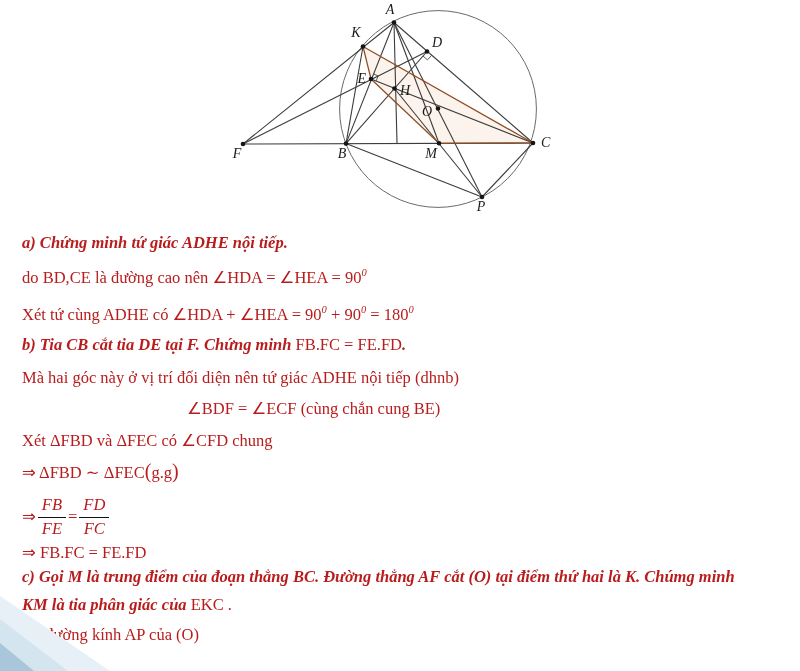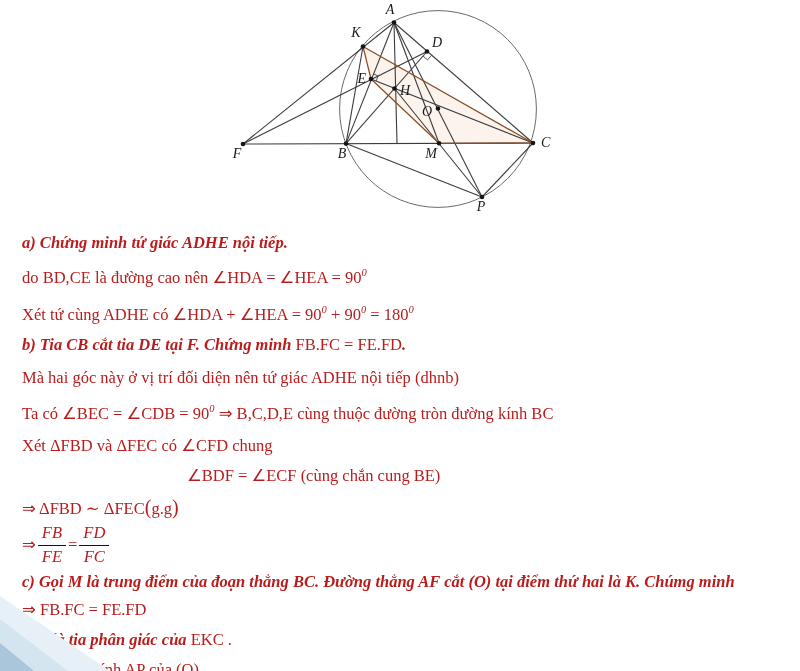--- a/index.html
+++ b/index.html
@@ -98,37 +98,36 @@
       <text x="481" y="211" text-anchor="middle" fill="#1a1a1a" font-size="14" font-style="italic" font-family="&quot;Liberation Serif&quot;, serif">P</text>
     </svg>
 </div>
 
 <div id="solution">
     <div class="ln ln-h"><span class="seg-bi">a) Chứng minh tứ giác ADHE nội tiếp.</span></div>
     <div class="ln ln-b"><span class="seg-r">do </span><span class="seg-i">BD,CE</span><span class="seg-r"> là đường cao nên </span><span class="seg-i">∠HDA = ∠HEA = 90</span><span class="seg-su">0</span></div>
     <div class="ln ln-b"><span class="seg-r">Xét tứ cùng ADHE có </span><span class="seg-i">∠HDA + ∠HEA = 90</span><span class="seg-su">0</span><span class="seg-i"> + 90</span><span class="seg-su">0</span><span class="seg-i"> = 180</span><span class="seg-su">0</span></div>
     <div class="ln ln-h"><span class="seg-bi">b) Tia CB cắt tia DE tại F. Chứng minh </span><span class="seg-i">FB.FC = FE.FD</span><span class="seg-bi">.</span></div>
     <div class="ln ln-b"><span class="seg-r">Mà hai góc này ở vị trí đối diện nên tứ giác ADHE nội tiếp (dhnb)</span></div>
-    <div class="ln ln-b"><span class="seg-r">Ta có </span><span class="seg-i">∠BEC = ∠CDB = 90</span><span class="seg-su">0</span><span class="seg-i"> ⇒ B,C,D,E</span><span class="seg-r"> cùng thuộc đường tròn đường kính BC</span></div>
+    <div class="ln ln-c"><span class="seg-i">∠BDF = ∠ECF</span><span class="seg-r"> (cùng chắn cung BE)</span></div>
     <div class="ln ln-b"><span class="seg-r">Xét </span><span class="seg-i">ΔFBD</span><span class="seg-r"> và </span><span class="seg-i">ΔFEC</span><span class="seg-r"> có </span><span class="seg-i">∠CFD</span><span class="seg-r"> chung</span></div>
-    <div class="ln ln-c"><span class="seg-i">∠BDF = ∠ECF</span><span class="seg-r"> (cùng chắn cung BE)</span></div>
     <div class="ln ln-b"><span class="seg-i">⇒ ΔFBD ∼ ΔFEC</span><span class="seg-bp">(</span><span class="seg-i">g.g</span><span class="seg-bp">)</span></div>
     <div class="ln ln-f">
       <span class="seg-i">⇒ </span>
       <span class="frac">
         <span class="num">FB</span>
         <span class="den">FE</span>
       </span>
       <span class="seg-i"> = </span>
       <span class="frac">
         <span class="num">FD</span>
         <span class="den">FC</span>
       </span>
     </div>
+    <div class="ln ln-b"><span class="seg-i">⇒ FB.FC = FE.FD</span></div>
     <div class="ln ln-h"><span class="seg-bi">c) Gọi M là trung điểm của đoạn thẳng BC. Đường thẳng AF cắt (O) tại điểm thứ hai là K. Chúmg minh</span></div>
-    <div class="ln ln-b"><span class="seg-i">⇒ FB.FC = FE.FD</span></div>
     <div class="ln ln-h"><span class="seg-bi">KM là tia phân giác của </span><span class="seg-i">EKC</span><span class="seg-r"> .</span></div>
     <div class="ln ln-b"><span class="seg-r">Kẻ đường kính AP của (O)</span></div>
   </div>
 
 <div class="wm wm1"></div>
 <div class="wm wm2"></div>
 <div class="wm wm3"></div>
 
 </body></html>

